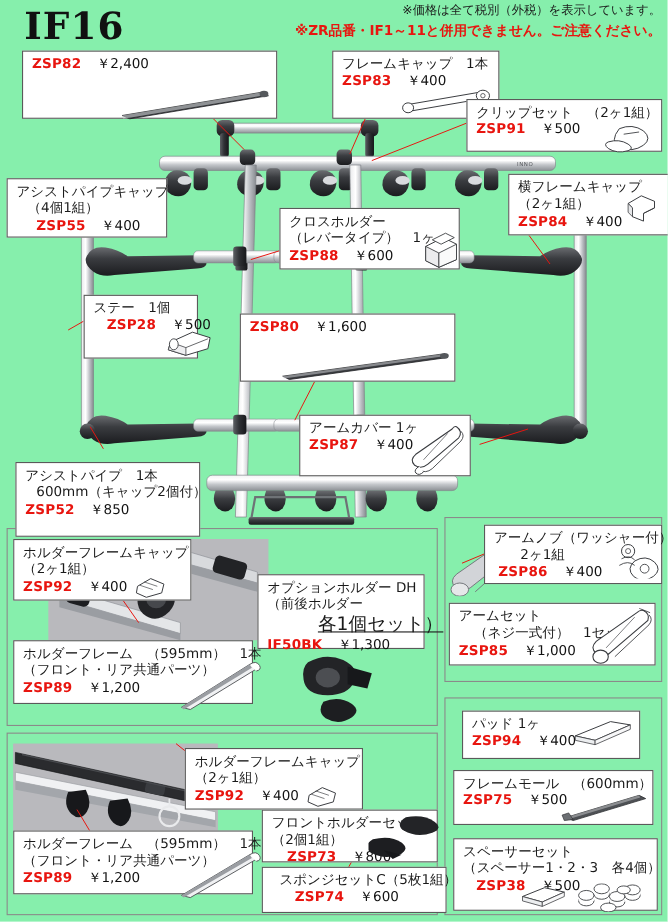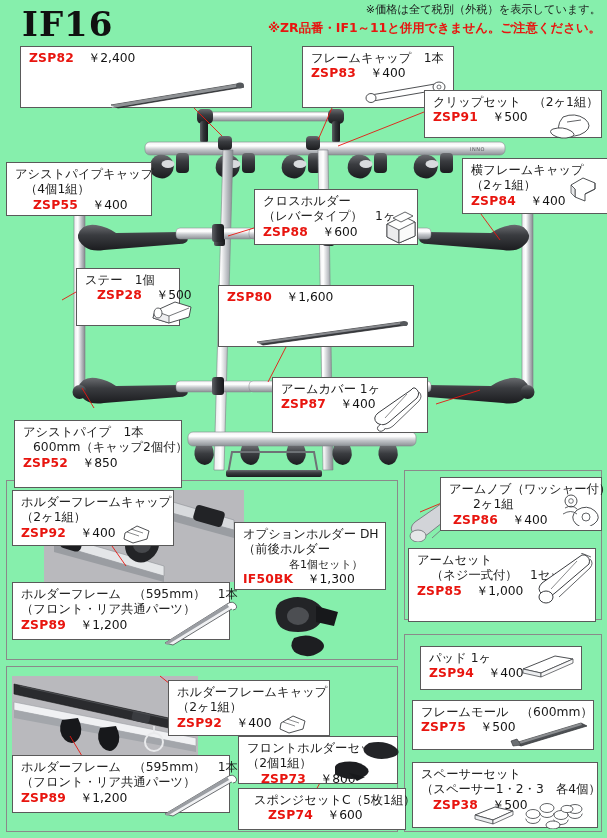--- a/index.html
+++ b/index.html
@@ -34,21 +34,21 @@
   .box {
     position:absolute;
     background:#fff;
     border:1px solid #5a5a5a;
     padding:4px 6px 4px 8px;
     z-index:30;
   }
   .box .l1, .box .l2, .box .l3 { white-space:nowrap; line-height:1.26; }
   .box .l1 { font-size:12.3px; }
   .box .l2 { font-size:12.3px; }
-  .box .l3 { font-size:11px; }
+  .box .l3 { font-size:17px;text-decoration:underline; }
   .pricerow { white-space:nowrap; line-height:1.3; font-size:12.3px; }
   .pricerow .code { margin-right:14px; }
   .yen { color:#111; }
 
   
   .thumb { position:absolute; }
 
   
   .section { position:absolute; border:1px solid #8a8a8a; background:transparent; z-index:1; }
 
@@ -387,21 +387,21 @@
     <svg class="thumb" style="left:118px; top:14px;" width="42" height="34" viewBox="0 0 42 34">
       <circle cx="12" cy="9" r="6" fill="#fff" stroke="#3a3c40" stroke-width="0.9"></circle>
       <circle cx="12" cy="9" r="2.3" fill="none" stroke="#3a3c40" stroke-width="0.7"></circle>
       <path d="M18 18 q10 -6 18 1 q7 7 -1 13 q-10 7 -18 0 q-7 -7 1 -14 z" fill="#fff" stroke="#3a3c40" stroke-width="0.9"></path>
       <circle cx="27" cy="25" r="4" fill="none" stroke="#3a3c40" stroke-width="0.8"></circle>
       <path d="M6 16 q7 -4 12 1" fill="none" stroke="#3a3c40" stroke-width="0.8"></path>
       <path d="M4 22 q8 -5 14 0" fill="none" stroke="#3a3c40" stroke-width="0.8"></path>
     </svg>
   </div>
 
-  <div class="box" style="left:408px; top:548px; width:188px; height:74px;">
+  <div class="box" style="left:408px; top:548px; width:188px; height:57px;">
     <div class="l1 jp">アームセット</div>
     <div class="l2 jp" style="padding-left:14px;">（ネジ一式付）　1セット</div>
     <div class="pricerow">
       <span class="code">ZSP85</span><span class="yen jp">￥1,000</span>
     </div>
     <svg class="thumb" style="left:124px; top:4px;" width="62" height="52" viewBox="0 0 62 52">
       <path d="M52 2 q6 3 4 9 L22 40 q-6 6 -13 1 q-6 -5 0 -11 L46 4 q3 -3 6 -2 z" fill="#fff" stroke="#3a3c40" stroke-width="1"></path>
       <path d="M57 6 q4 4 0 9 L26 44" fill="none" stroke="#3a3c40" stroke-width="0.8"></path>
       <ellipse cx="13" cy="44" rx="7" ry="6" fill="#fff" stroke="#3a3c40" stroke-width="1"></ellipse>
       <line x1="44" y1="8" x2="18" y2="36" stroke="#3a3c40" stroke-width="0.6"></line>

